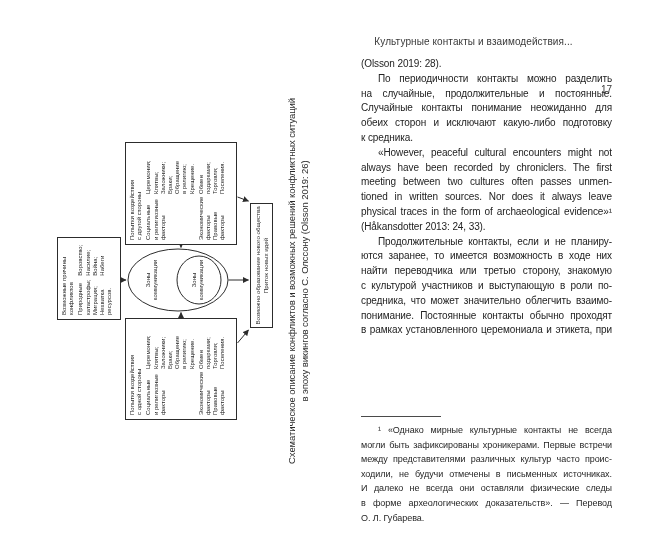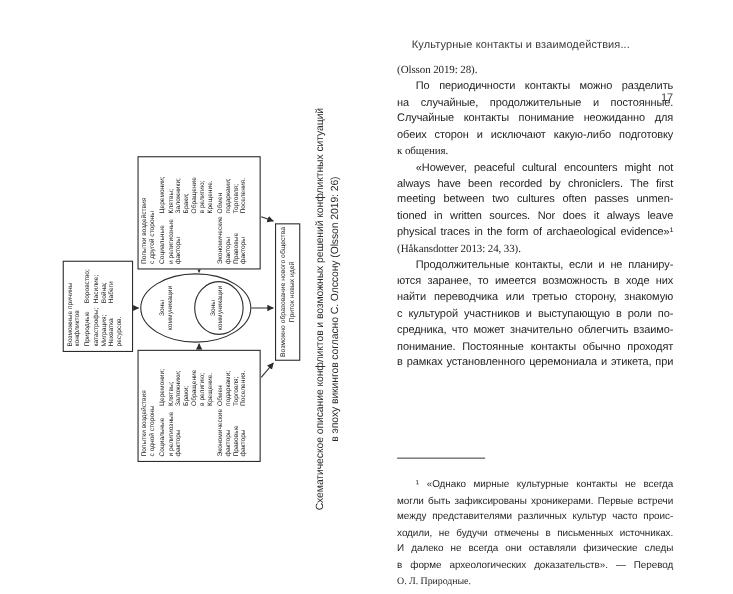--- a/index.html
+++ b/index.html
@@ -15,28 +15,28 @@
     font-size:10px;color:#3a3a3a;
   }
   .running-title{position:absolute;left:0;right:28px;text-align:center;letter-spacing:.1px;}
   .page-number{position:absolute;right:2px;top:0;margin-top:48px;}
   .text-col{
     position:absolute;left:361px;top:57px;width:251px;
     font-size:10px;line-height:14.8px;letter-spacing:-0.1px;color:#232323;
   }
   .jlines{white-space:pre-line;text-align:justify;text-align-last:justify;}
   .indent{text-indent:17px;}
-  .lastline{text-align:center;text-align-last:left;font-family:Liberation Serif, serif;}
+  .lastline{text-align:center;text-align-last:left;}
   .fn-rule{
     position:absolute;left:361px;top:416px;width:80px;height:0;
     border-top:1px solid #4a4a4a;
   }
   .footnote{
     position:absolute;left:361px;top:423px;width:251px;
-    font-size:9px;line-height:14.6px;letter-spacing:-0.05px;color:#262626;margin-top:10px;
+    font-size:9px;line-height:14.6px;letter-spacing:-0.05px;color:#262626;
   }
   
   .figure{
     position:absolute;left:-13px;top:146px;width:410px;height:270px;
     transform:rotate(-90deg);
     color:#1e1e1e;
   }
   .diagram{position:absolute;left:0;top:0;width:410px;height:270px;}
   .dg-svg{position:absolute;left:0;top:0;}
   .dbox{
@@ -77,21 +77,21 @@
 
 <div class="text-col">
   <div class="para">
     <div class="lastline">(Olsson 2019: 28).</div>
   </div>
   <div class="para">
     <div class="jlines indent">По периодичности контакты можно разделить
 на случайные, продолжительные и постоянные.
 Случайные контакты понимание неожиданно для
 обеих сторон и исключают какую-либо подготовку</div>
-    <div class="lastline">к общения.</div>
+    <div class="lastline">к средника.</div>
   </div>
   <div class="para">
     <div class="jlines indent">«However, peaceful cultural encounters might not
 always have been recorded by chroniclers. The first
 meeting between two cultures often passes unmen-
 tioned in written sources. Nor does it always leave
 physical traces in the form of archaeological evidence»¹</div>
     <div class="lastline">(Håkansdotter 2013: 24, 33).</div>
   </div>
   <div class="para">
@@ -107,21 +107,21 @@
 
 <div class="fn-rule"></div>
 
 <div class="footnote">
   <div class="jlines indent">¹ «Однако мирные культурные контакты не всегда
 могли быть зафиксированы хроникерами. Первые встречи
 между представителями различных культур часто проис-
 ходили, не будучи отмечены в письменных источниках.
 И далеко не всегда они оставляли физические следы
 в форме археологических доказательств». — Перевод</div>
-  <div class="lastline">О. Л. Природные.</div>
+  <div class="lastline">О. Л. Губарева.</div>
 </div>
 
 <div class="figure">
   <div class="diagram">
 
     <svg class="dg-svg" width="410" height="270" viewBox="0 0 410 270">
       <defs>
         <marker id="ah" markerUnits="userSpaceOnUse" markerWidth="7" markerHeight="7" refX="5.5" refY="3" orient="auto">
           <path d="M0,0 L6,3 L0,6 Z" fill="#2c2c2c"></path>
         </marker>

